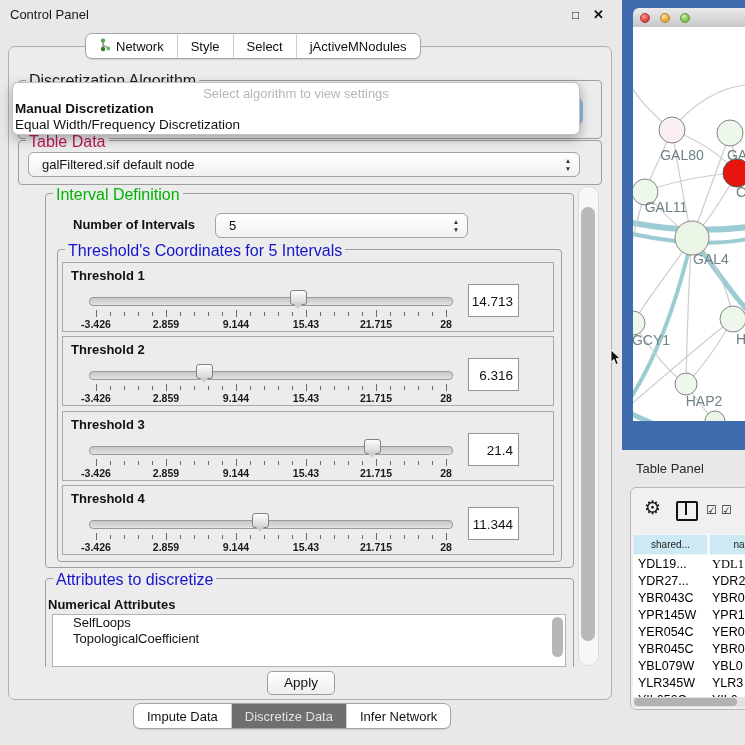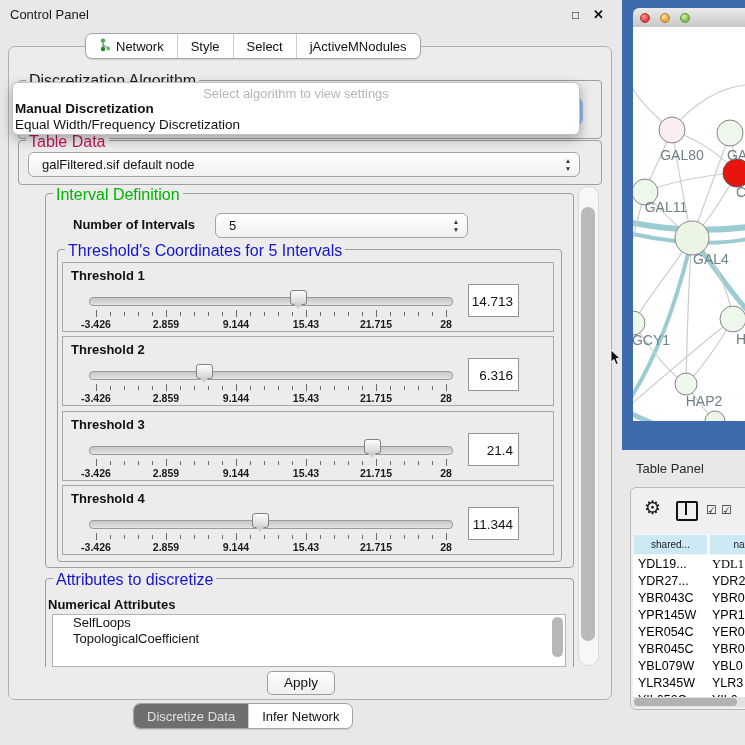--- a/index.html
+++ b/index.html
@@ -343,20 +343,23 @@
   <div class="abs" id="lbl-numattrs">Numerical Attributes</div>
   <div class="abs" id="listbox">
       <div class="list-item">SelfLoops</div>
       <div class="list-item">TopologicalCoefficient</div>
     </div>
   <div class="abs" id="list-scroll"></div>
 
   <div class="abs" id="apply-strip"></div>
   <div class="abs" id="btn-apply">Apply</div>
   <div class="abs tabbar" id="bottom-tabs">
+      <div class="seg">
+        <span>Impute Data</span>
+      </div>
       <div class="seg sel">
         <span>Discretize Data</span>
       </div>
       <div class="seg">
         <span>Infer Network</span>
       </div>
     </div>
 
   <div class="abs" id="cp-scroll-track"></div>
   <div class="abs" id="cp-scroll-thumb"></div>

